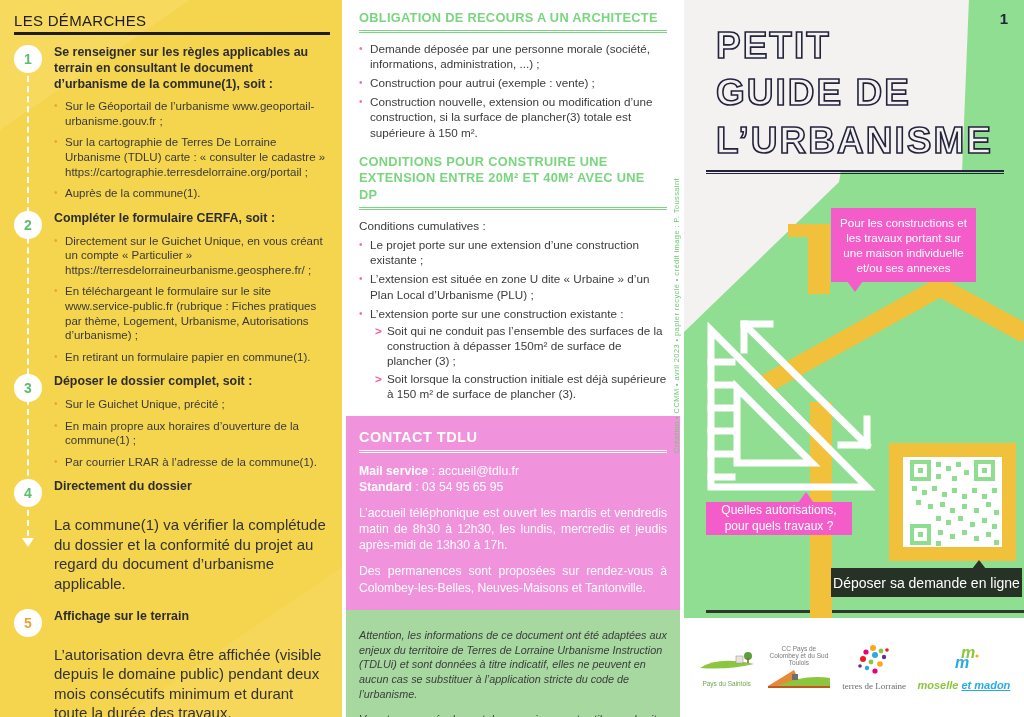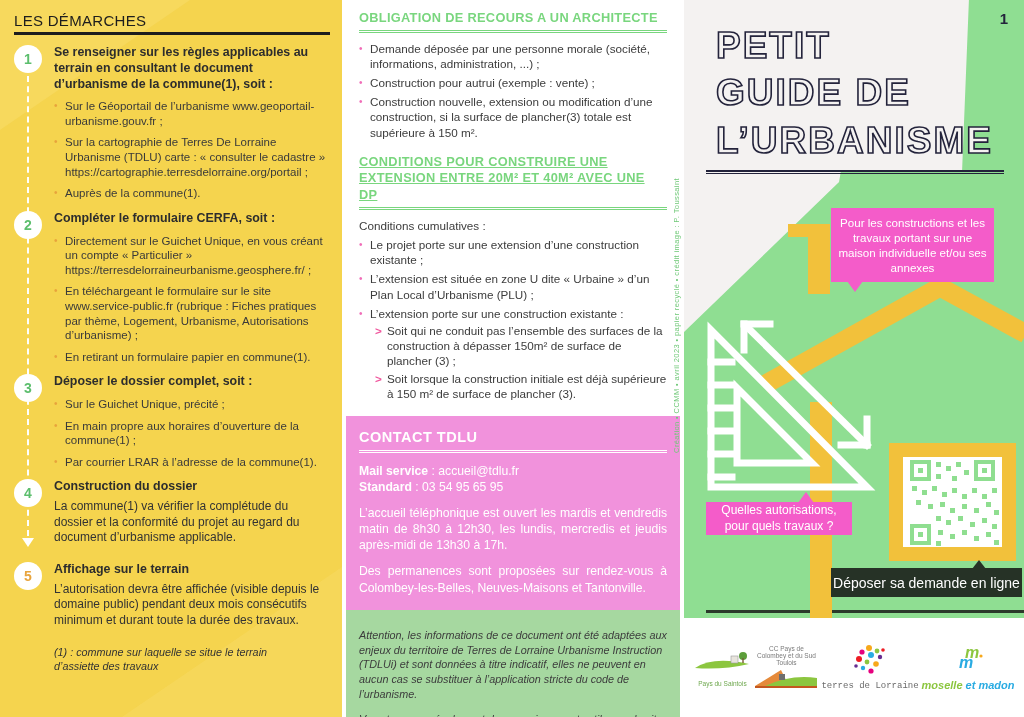--- a/index.html
+++ b/index.html
@@ -30,21 +30,21 @@
   .step{ display:flex; margin-top:10px; }
   .stepnum{ width:40px; flex:none; }
   .circle{ width:28px; height:28px; border-radius:50%; background:#fff; color:#5CBE6D;
     font-weight:bold; font-size:14px; display:flex; align-items:center; justify-content:center;
     position:relative; z-index:2; }
   .circle.orange{ color:#E8A43C; }
   .stepbody{ flex:1; padding-right:2px; }
   .step-title{ font-weight:bold; font-size:12.4px; color:#2D2D2D; line-height:1.27; }
   .sb{ display:flex; font-size:11.5px; color:#3A3A3A; line-height:1.27; margin-top:7px; }
   .sb .dot{ color:#E8A43C; width:11px; flex:none; font-size:10px; padding-top:1px; }
-  .step-text{ font-size:12px; line-height:1.3; color:#333; margin-top:4px; }
+  .step-text{ font-size:15px; line-height:1.3; color:#333; margin-top:20px; }
   .footnote{ font-style:italic; font-size:10.8px; color:#333; margin:16px 0 0 40px; width:260px; line-height:1.35; }
 
   
   .mid{ width:342px; flex:none; background:#fff; display:flex; flex-direction:column;
     position:relative; padding-left:4px; padding-right:4px; }
   .mid-pad{ padding:10px 13px 0 13px; min-height:416px; }
   .h-green{ color:#79D67E; font-weight:bold; font-size:12.8px; letter-spacing:.3px; line-height:1.3; }
   .drule-green{ height:3px; border-top:1px solid #79D67E; border-bottom:1px solid #79D67E; margin:3px 0 8px; }
   .mtext{ font-size:11.7px; color:#3C3C3C; line-height:1.3; }
   .mb{ display:flex; font-size:11.7px; color:#3C3C3C; line-height:1.3; margin-top:4px; }
@@ -69,38 +69,38 @@
   .light-bg{ position:absolute; inset:0; background:#F4F2F1;
     clip-path:polygon(0 0, 83.8% 0, 81.8% 23.7%, 46.2% 23.7%, 45.6% 25.4%, 0 46.3%); }
   .rp-title{ position:absolute; left:22px; top:22px; font-size:37px; font-weight:800;
     letter-spacing:2px; line-height:1.28; color:#F4F2F1;margin-left:10px;
     -webkit-text-stroke:1.6px #23233B; }
   .rp-rule{ position:absolute; left:22px; top:170px; width:298px; height:4px;
     border-top:2px solid #23233B; border-bottom:1px solid #23233B; }
   .pagenum{ position:absolute; top:10px; right:16px; font-weight:bold; font-size:15px; color:#23233B; }
   .rp-svg{ position:absolute; inset:0; pointer-events:none; }
   .bubble{ position:absolute; background:#F45CC9; color:#fff; text-align:center; }
-  .bubble1{ left:147px; top:208px; width:163px; padding:7px 5px; font-size:11.6px; line-height:1.3; }
+  .bubble1{ left:147px; top:208px; width:145px; padding:7px 5px; font-size:11.6px; line-height:1.3; }
   .bubble1::after{ content:""; position:absolute; left:16px; bottom:-10px; width:0; height:0;
     border-left:8px solid transparent; border-right:8px solid transparent; border-top:11px solid #F45CC9; }
   .bubble2{ left:22px; top:502px; width:146px; padding:1px 4px; font-size:12px; line-height:1.3; }
   .bubble2::after{ content:""; position:absolute; left:92px; top:-10px; width:0; height:0;
     border-left:8px solid transparent; border-right:8px solid transparent; border-bottom:11px solid #F45CC9; }
   .cta{ position:absolute; left:147px; top:568px; width:191px; height:29px; background:#263226;
     color:#fff; font-size:14px; display:flex; align-items:center; justify-content:center; cursor:pointer; }
   .cta::after{ content:""; position:absolute; left:141px; top:-8px; width:0; height:0;
     border-left:7px solid transparent; border-right:7px solid transparent; border-bottom:9px solid #263226; }
   .logos{ position:absolute; left:0; right:0; bottom:0; height:99px; background:#fff;
     display:flex; align-items:center; justify-content:space-around; padding:0 8px; }
   .logo{ text-align:center; line-height:1.1; }
   .logo .cap{ font-size:6.5px; color:#7A7A7A; margin-top:2px; }
   .cap-saintois{ color:#6FA84F !important; }
-  .cap-tdl{ font-family:Liberation Mono, monospace; font-size:9px !important; color:#6b6b6b !important; }
+  .cap-tdl{ font-family:Liberation Serif, serif; font-size:9px !important; color:#6b6b6b !important; }
   .cap-mm{ font-weight:bold; font-style:italic; font-size:11px !important; }
-  .cap-mm .g{ color:#8CC63F; } .cap-mm .b{ color:#29ABE2; }
+  .cap-mm .g{ color:#8CC63F; } .cap-mm .b{ color:#29ABE2;text-decoration:underline; }
 </style>
 </head>
 <body>
 
 <div class="left">
   <div class="dash-line" style="z-index:0;"></div>
   <div class="dash-arrow"></div>
 
   <div class="lp-title">LES DÉMARCHES</div>
   <div class="drule-dark"></div>
@@ -166,21 +166,21 @@
           <span>Par courrier LRAR à l’adresse de la commune(1).</span>
         </div>
     </div>
   </div>
 
   <div class="step">
     <div class="stepnum">
         <div class="circle">4</div>
       </div>
     <div class="stepbody">
-      <div class="step-title">Construction du dossier</div>
+      <div class="step-title">Directement du dossier</div>
       <div class="step-text">La commune(1) va vérifier la complétude du dossier et la conformité du projet au regard du document d’urbanisme applicable.</div>
     </div>
   </div>
 
   <div class="step" style="margin-top:16px;">
     <div class="stepnum">
         <div class="circle orange">5</div>
       </div>
     <div class="stepbody">
       <div class="step-title">Affichage sur le terrain</div>
@@ -202,21 +202,21 @@
     <div class="mb">
         <span class="dot">•</span>
         <span>Construction pour autrui (exemple : vente) ;</span>
       </div>
     <div class="mb">
         <span class="dot">•</span>
         <span>Construction nouvelle, extension ou modification d’une construction, si la surface de plancher(3) totale est supérieure à 150 m².</span>
       </div>
 
     <div class="sec2">
-      <div class="h-green" style="width:300px;text-decoration:underline;">CONDITIONS POUR CONSTRUIRE UNE EXTENSION ENTRE 20M² ET 40M² AVEC UNE DP</div>
+      <div class="h-green" style="width:300px;">CONDITIONS POUR CONSTRUIRE UNE EXTENSION ENTRE 20M² ET 40M² AVEC UNE DP</div>
       <div class="drule-green"></div>
       <div class="mtext">Conditions cumulatives :</div>
       <div class="mb">
           <span class="dot">•</span>
           <span>Le projet porte sur une extension d’une construction existante ;</span>
         </div>
       <div class="mb">
           <span class="dot">•</span>
           <span>L’extension est située en zone U dite « Urbaine » d’un Plan Local d’Urbanisme (PLU) ;</span>
         </div>

